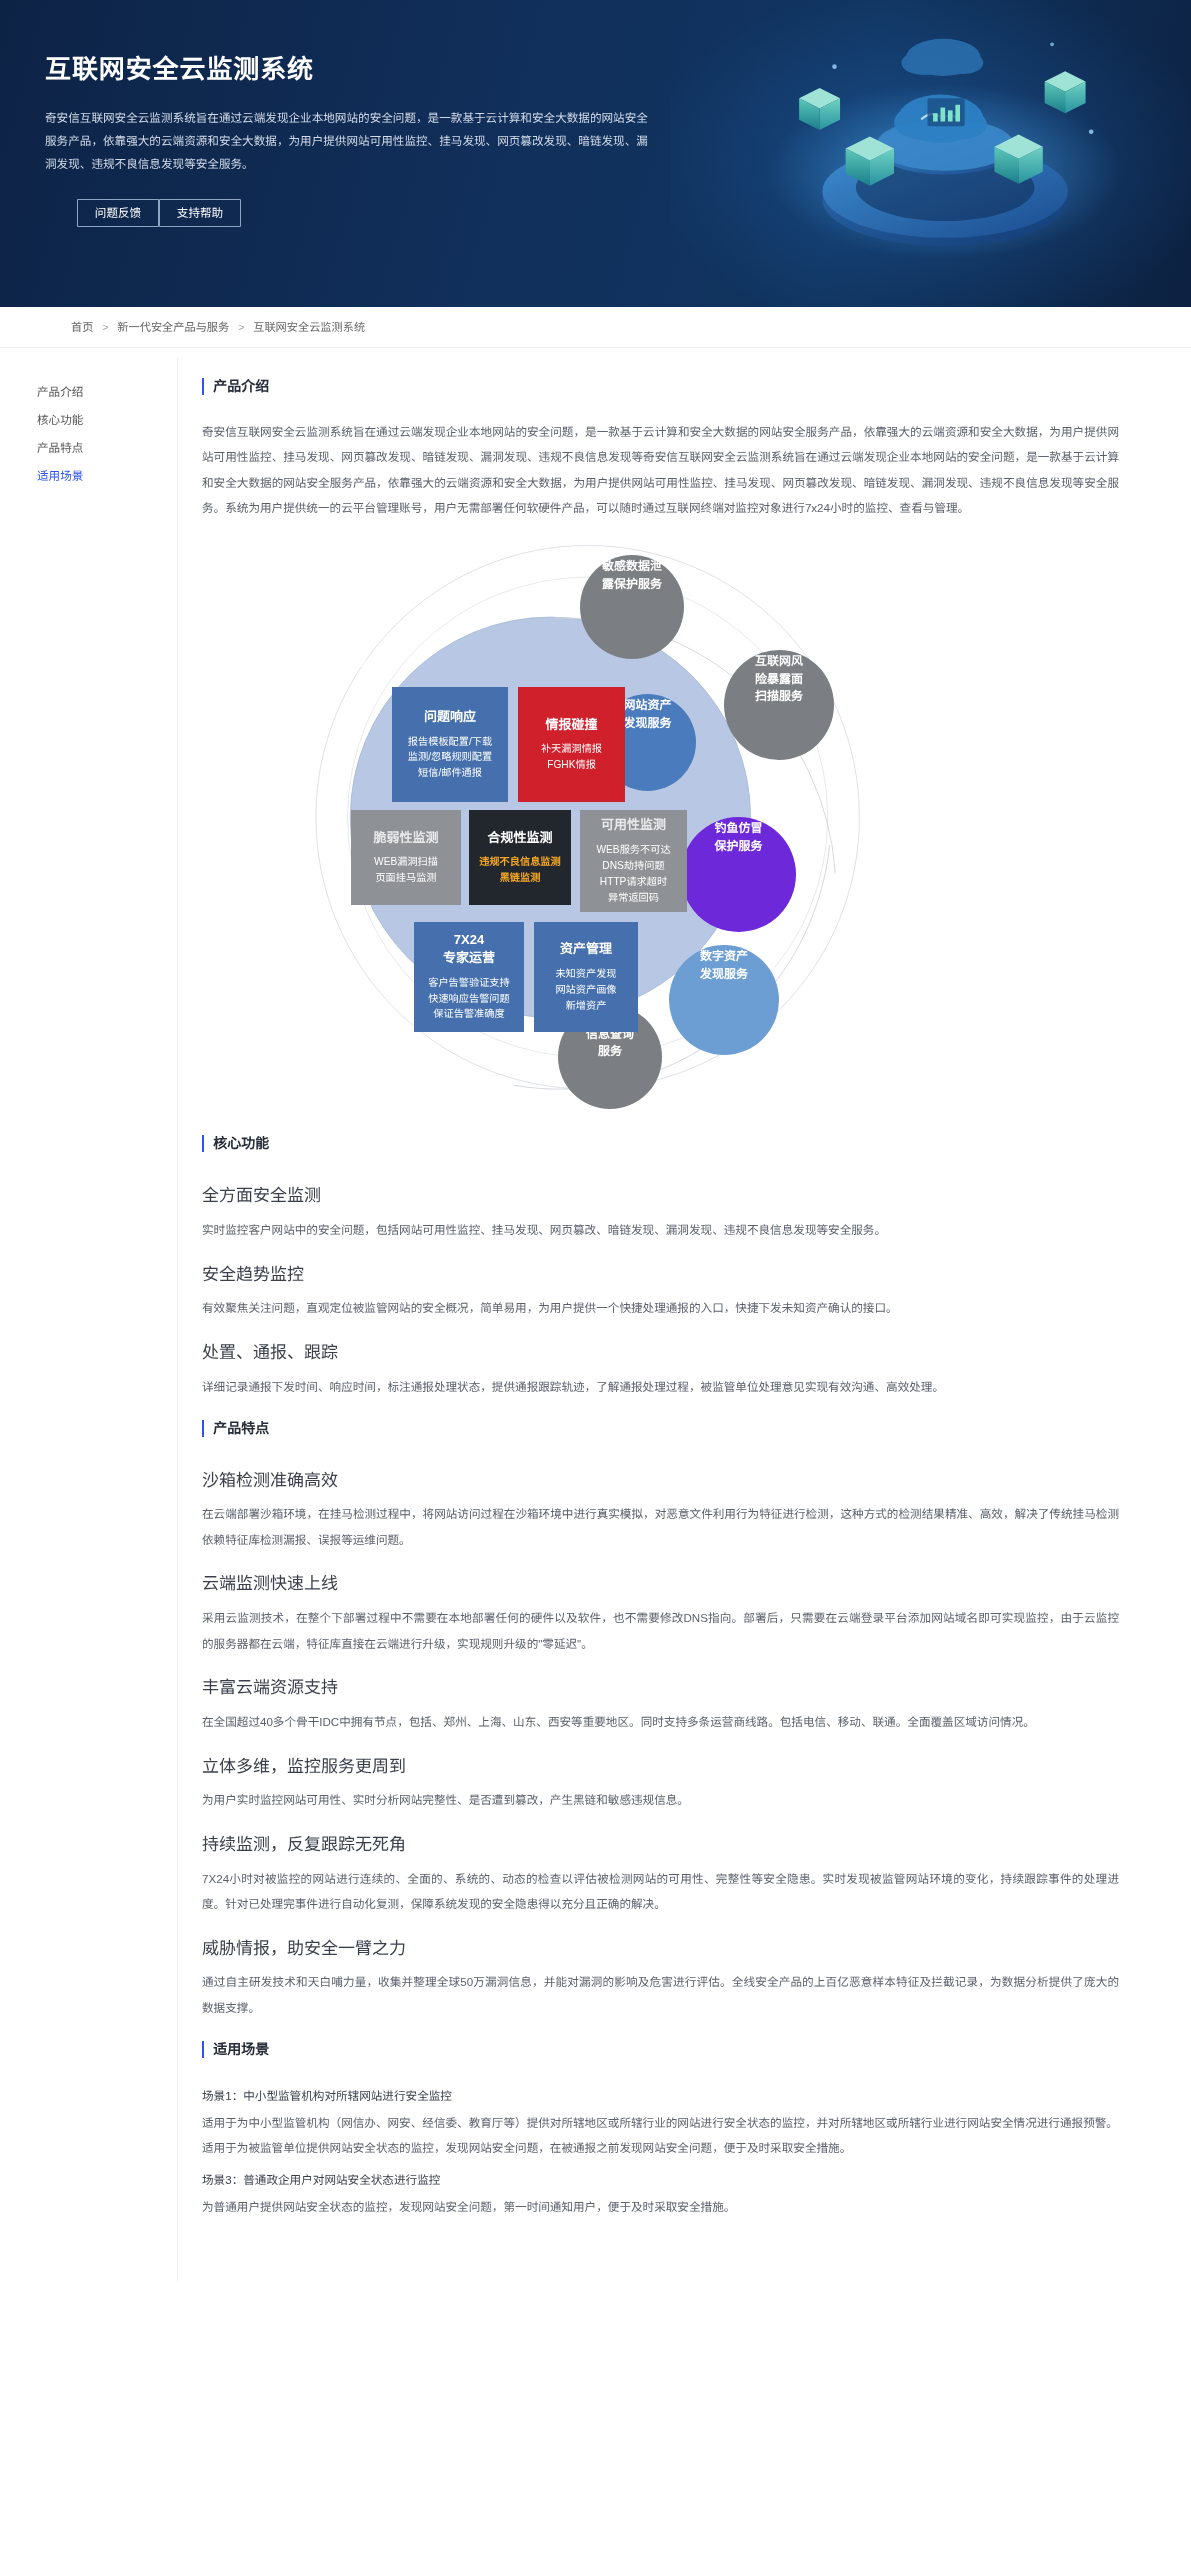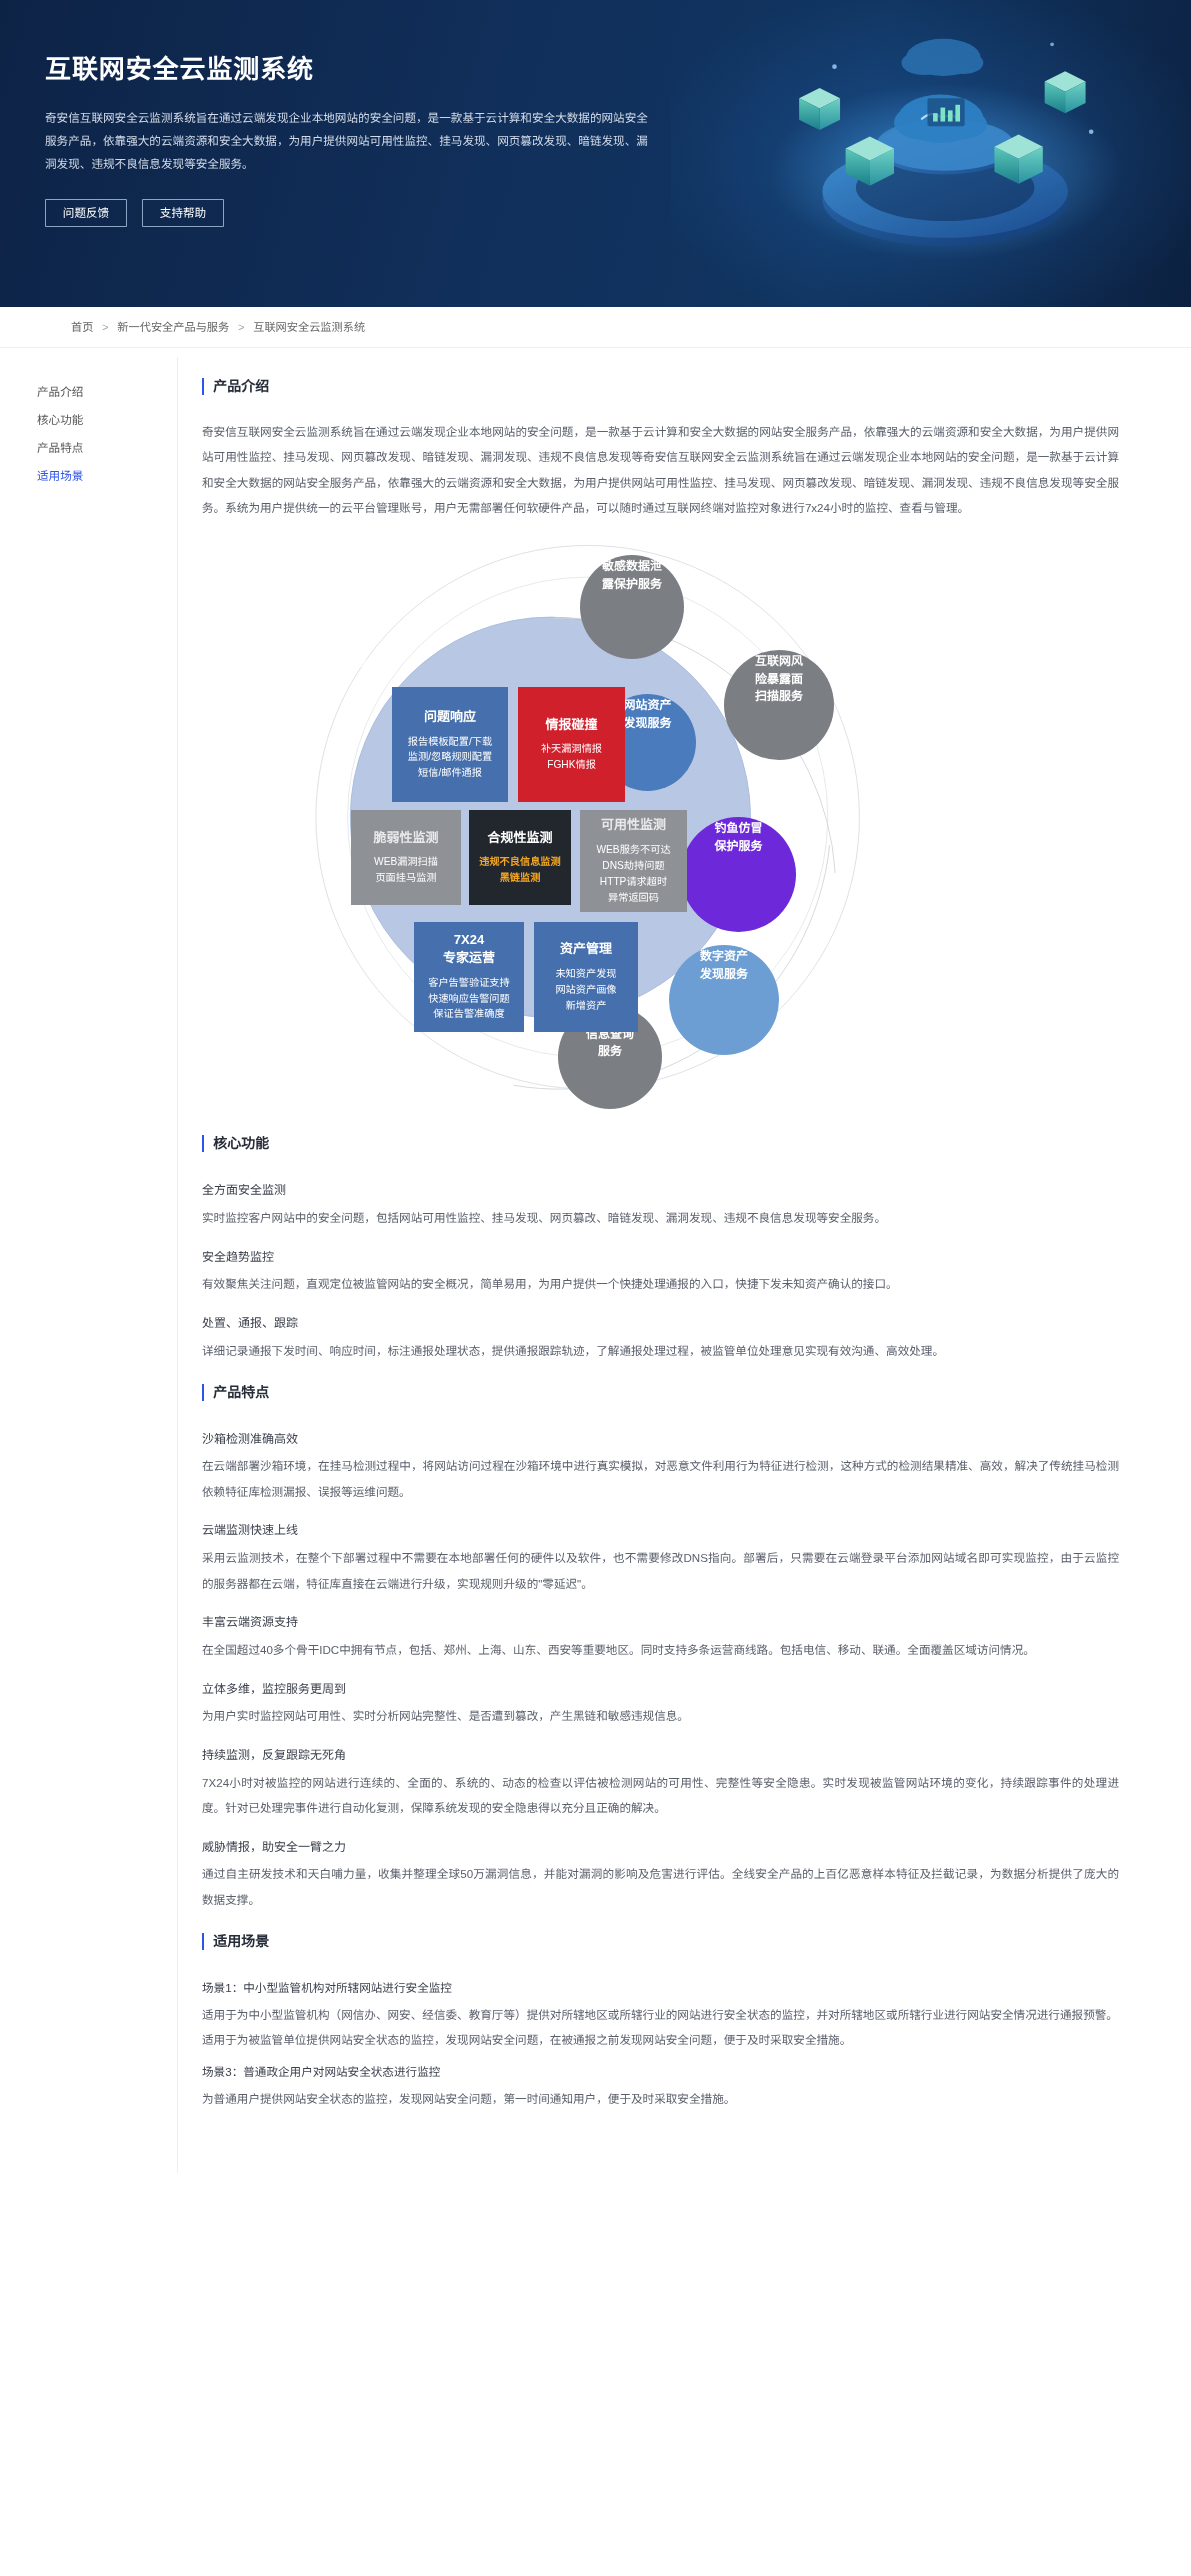--- a/index.html
+++ b/index.html
@@ -38,21 +38,21 @@
     letter-spacing: 0.9px;
     margin-bottom: 20.5px;
   }
   .hero-desc {
     font-size: 11.6px;
     line-height: 2.0;
     color: #d3dbe8;
     width: 614px;
     margin-bottom: 24px;
   }
-  .hero-buttons { display: flex; gap: 15px; }
+  .hero-buttons { display: flex; gap: 0; margin-left: 32px; }
   .hero-btn {
     min-width: 82px;
     height: 28px;
     line-height: 26px;
     padding: 0 13px;
     border: 0.9px solid #8ea4c4;
     color: #ffffff;
     font-size: 11.6px;
     text-align: center;
     background: transparent;
@@ -125,21 +125,21 @@
   }
   .para {
     font-size: 11.6px;
     line-height: 2.2;
     color: #5a5f6b;
     text-align: justify;
     text-indent: 0;
     margin-bottom: 7.4px;
   }
   .sub-head {
-    font-size: 12px;
+    font-size: 17px;
     color: #3a3f4b;
     line-height: 2.4;
     margin-top: 12px;
   }
   .sub-body {
     font-size: 11.6px;
     line-height: 2.2;
     color: #5a5f6b;
     text-align: justify;
   }

